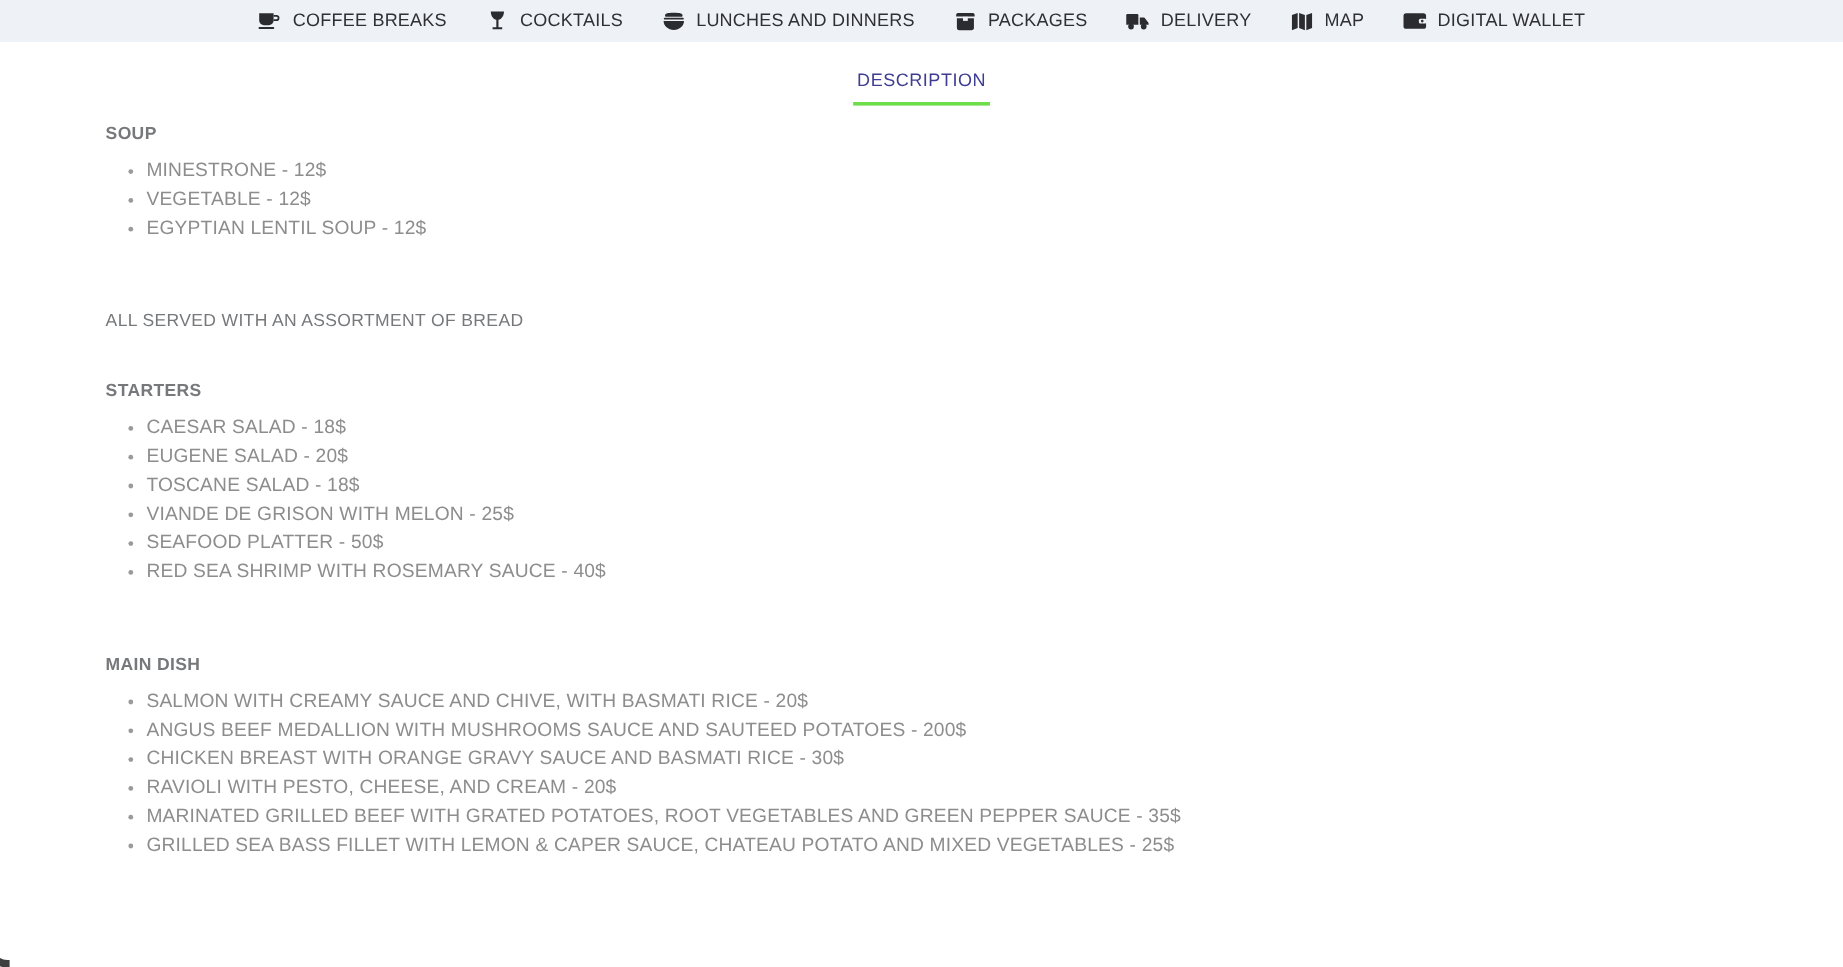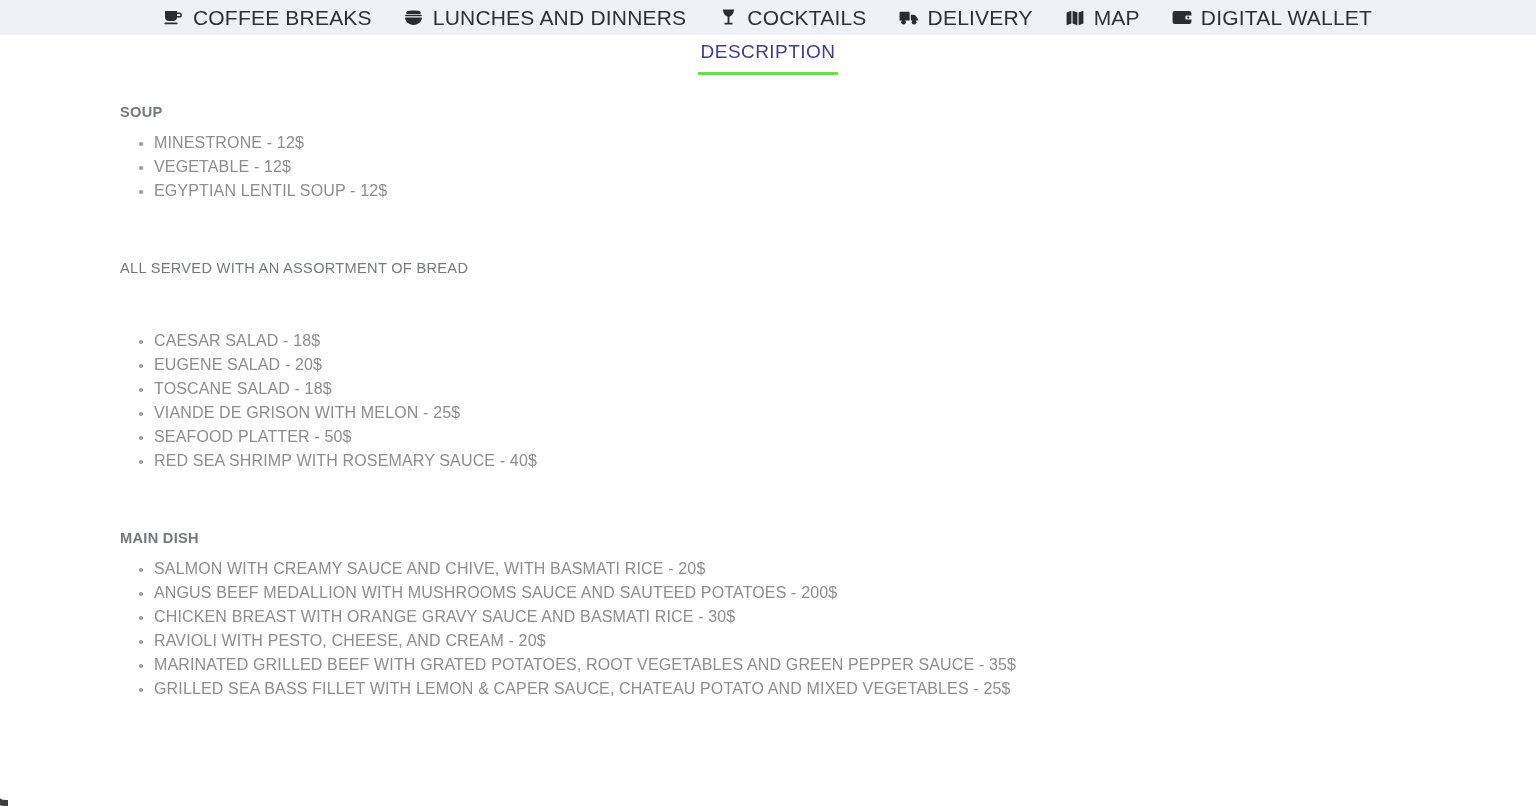--- a/index.html
+++ b/index.html
@@ -25,21 +25,21 @@
   .nav-item {
     display: flex;
     align-items: center;
     gap: 9px;
     padding: 0 16px;
     height: 35px;
     cursor: pointer;
     white-space: nowrap;
   }
   .nav-label {
-    font-size: 21px;
+    font-size: 15px;
     letter-spacing: 0.2px;
     color: #2f3033;
     font-weight: 400;
   }
   .nav-ico {
     display: inline-flex;
     align-items: center;
     justify-content: center;
     width: 20px; height: 18px;
     color: #2b2c2f;
@@ -49,36 +49,36 @@
 
   
   .tabs {
     position: absolute;
     top: 35px; left: 0;
     width: 1536px;
     display: flex;
     justify-content: center;
   }
   .tab {
-    margin-top: 6px;
+    margin-top: 24px;
     padding: 0 3px 9px 3px;
-    font-size: 19px;
+    font-size: 15px;
     letter-spacing: 0.45px;
     color: #3f3d91;
     border-bottom: 3px solid #6ddd4a;
     cursor: pointer;
   }
 
   
   .content {
     position: absolute;
     top: 104px; left: 0;
     width: 1536px;
   }
-  .section { padding-left: 120px; }
+  .section { padding-left: 88px; }
   .section-title {
     font-size: 14.6px;
     font-weight: bold;
     color: #76787b;
     letter-spacing: 0.3px;
     margin: 0;
     padding: 0;
   }
   .section-note {
     font-size: 14.6px;
@@ -137,38 +137,48 @@
         <path d="M1 1h12v6a4 4 0 0 1-4 4H5a4 4 0 0 1-4-4V1z"></path>
         <path d="M13 2.4h2.3a2.6 2.6 0 0 1 0 5.2H13v-1.5h2.3a1.1 1.1 0 0 0 0-2.2H13z"></path>
         <rect x="0.5" y="12.6" width="13" height="1.6" rx="0.6"></rect>
       </svg>
     </span>
     <span class="nav-label">COFFEE BREAKS</span>
   </div>
 
   <div class="nav-item">
     <span class="nav-ico">
+      <svg width="13" height="17" viewBox="0 0 13 17" fill="currentColor">
+        <path d="M1 0.6h11c0 3.6-2.1 6.5-4.6 6.9v6.3h3.1v1.6H2.5v-1.6h3.1V7.5C3.1 7.1 1 4.2 1 .6z"></path>
+      </svg>
+    </span>
+    <span class="nav-label">COCKTAILS</span>
+  </div>
+
+  <div class="nav-item">
+    <span class="nav-ico">
       <svg width="19" height="16" viewBox="0 0 19 16" fill="currentColor">
         <path d="M2.2 3.2c0-2 1.6-2.6 7.3-2.6s7.3.6 7.3 2.6c0 .5-.4.8-1 .8H3.2c-.6 0-1-.3-1-.8z"></path>
         <rect x="1.2" y="4.8" width="16.6" height="1.5" rx="0.7"></rect>
         <path d="M1 7.6h17c0 4-3.8 7.4-8.5 7.4S1 11.6 1 7.6z"></path>
       </svg>
     </span>
     <span class="nav-label">LUNCHES AND DINNERS</span>
   </div>
 
   <div class="nav-item">
     <span class="nav-ico">
-      <svg width="13" height="17" viewBox="0 0 13 17" fill="currentColor">
-        <path d="M1 0.6h11c0 3.6-2.1 6.5-4.6 6.9v6.3h3.1v1.6H2.5v-1.6h3.1V7.5C3.1 7.1 1 4.2 1 .6z"></path>
-      </svg>
-    </span>
-    <span class="nav-label">COCKTAILS</span>
-  </div>
-
+      <svg width="17" height="16" viewBox="0 0 17 16" fill="currentColor">
+        <path d="M0.8 2.4C0.8 1.3 1.6.8 3 .8h11c1.4 0 2.2.5 2.2 1.6v1.3H.8V2.4z"></path>
+        <path d="M1.4 5.2h14.2v8.2c0 1.2-.7 1.8-2 1.8H3.4c-1.3 0-2-.6-2-1.8V5.2z"></path>
+        <rect x="6.5" y="4" width="4" height="3.4" fill="#eef1f5"></rect>
+      </svg>
+    </span>
+    <span class="nav-label">PACKAGES</span>
+  </div>
 
   <div class="nav-item">
     <span class="nav-ico">
       <svg width="22" height="16" viewBox="0 0 22 16" fill="currentColor">
         <path d="M0.6 2.2C.6 1.4 1.1 1 2 1h8.3c.9 0 1.4.4 1.4 1.2v8.6H.6V2.2z"></path>
         <path d="M13 4.3h3.4c.7 0 1.1.2 1.5.8l2.8 3.8c.3.4.4.7.4 1.2v.7H13V4.3z"></path>
         <circle cx="5" cy="12.6" r="2.6"></circle>
         <circle cx="16.6" cy="12.6" r="2.6"></circle>
       </svg>
     </span>
@@ -215,20 +225,21 @@
 
   <div class="gap-lg"></div>
 
   <div class="section">
     <div class="section-note">ALL SERVED WITH AN ASSORTMENT OF BREAD</div>
   </div>
 
   <div class="gap-md"></div>
 
   <div class="section">
+    <div class="section-title">STARTERS</div>
     <ul class="menu-list">
       <li>CAESAR SALAD - 18$</li>
       <li>EUGENE SALAD - 20$</li>
       <li>TOSCANE SALAD - 18$</li>
       <li>VIANDE DE GRISON WITH MELON - 25$</li>
       <li>SEAFOOD PLATTER - 50$</li>
       <li>RED SEA SHRIMP WITH ROSEMARY SAUCE - 40$</li>
     </ul>
   </div>
 

